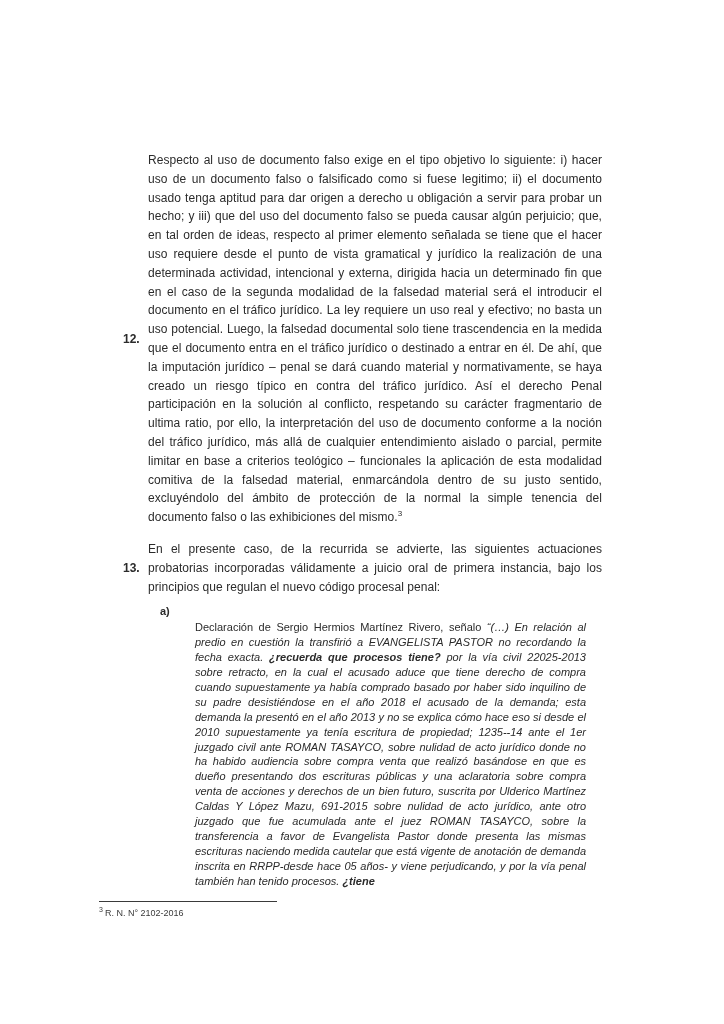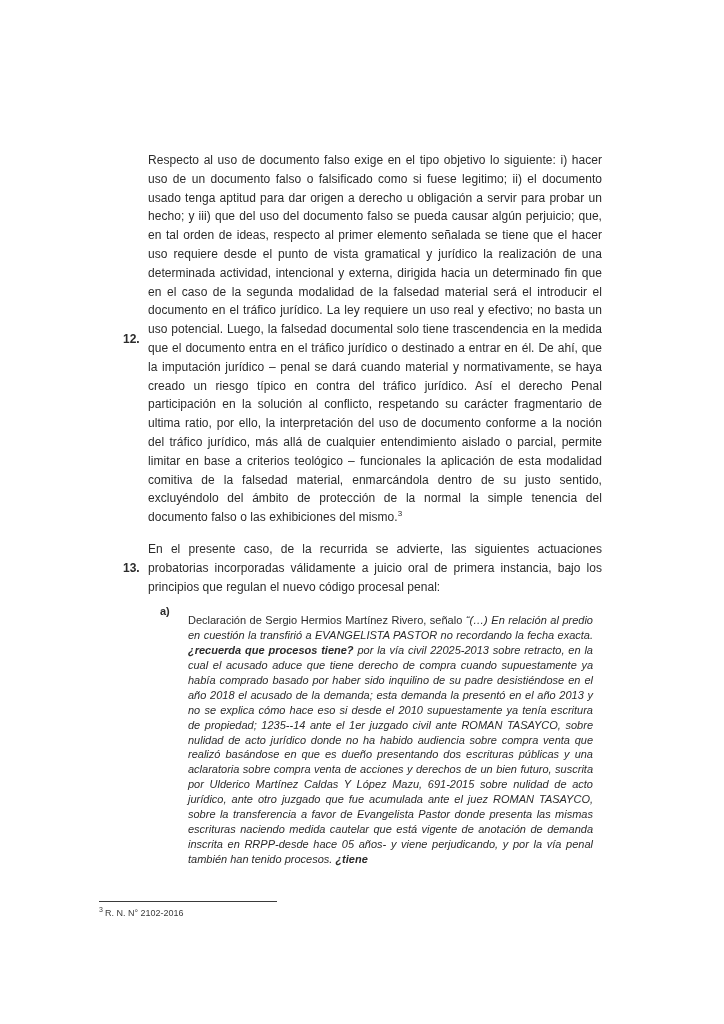--- a/index.html
+++ b/index.html
@@ -52,21 +52,21 @@
   }
   .item-label {
     flex: 0 0 19px;
     width: 19px;
     font-weight: bold;
     font-size: 11px;
     line-height: 14.9px;
   }
   .item-body {
     flex: 1 1 auto;
-    margin: 9px;
+    margin: 16px;
     font-size: 11px;
     line-height: 14.9px;
     text-align: justify;
   }
   .seg-regular { font-style: normal; font-weight: normal; }
   .seg-italic { font-style: italic; font-weight: normal; }
   .seg-bold-italic { font-style: italic; font-weight: bold; }
   sup.fn-ref {
     font-size: 8px;
     line-height: 0;

